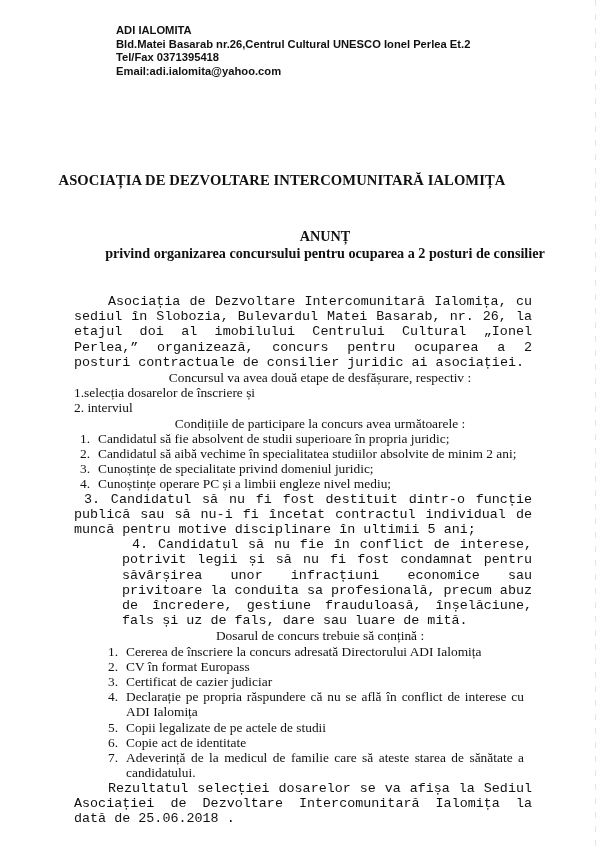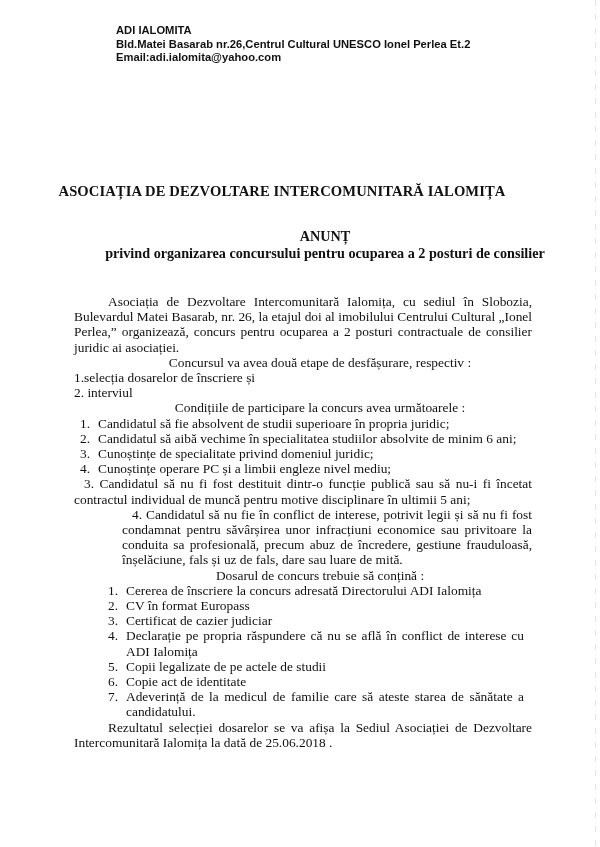--- a/index.html
+++ b/index.html
@@ -11,74 +11,75 @@
       position: absolute; right: 4px; top: 0; width: 1px; height: 847px;
       background: repeating-linear-gradient(to bottom, #e4e4e4 0 6px, transparent 6px 14px);
     }
     .header {
       position: absolute; left: 80px; top: 24px;
       font-family: "Liberation Sans", sans-serif; font-weight: bold;
       font-size: 11.2px; line-height: 13.6px; color: #111; margin-left: 36px;
     }
     .header div { white-space: nowrap; }
     .org-title {
-      position: absolute; left: 0; width: 564px; top: 183px; text-align: center;
+      position: absolute; left: 0; width: 564px; top: 172px; text-align: center;
       font-weight: bold; font-size: 14.6px; letter-spacing: 0.1px; white-space: nowrap;
     }
     .anunt {
       position: absolute; left: 0; width: 568px; top: 228px; text-align: center;
       font-weight: bold; font-size: 14.2px; line-height: 16.5px; padding-left: 41px;
     }
     .anunt div { white-space: nowrap; }
     .body {
       position: absolute; left: 74px; width: 458px; top: 294px;
       font-size: 13.4px; line-height: 15.2px;
     }
     p { margin: 0; }
-    .just { text-align: justify; text-align-last: left; }
+    .just { text-align: justify; text-align-last: left; font-family: Liberation Mono, monospace; }
     .indent { text-indent: 34px; }
     .ind-line { padding-left: 34px; white-space: nowrap; text-align: center; }
     .nowrap { white-space: nowrap; }
     .ol { margin: 0; padding: 0; list-style: none; }
     .ol li { position: relative; padding-left: 18px; }
     .ol li .num { position: absolute; left: 0; top: 0; }
     .cond-list { padding-left: 6px; }
     .cond-list li { white-space: nowrap; }
     .dos-list { padding-left: 34px; padding-right: 8px; }
     .dos-list li { text-align: justify; }
   </style>
 </head>
 <body>
 
 <div class="scan-edge"></div>
 
 <div class="header">
   <div>ADI IALOMITA</div>
   <div>Bld.Matei Basarab nr.26,Centrul Cultural UNESCO Ionel Perlea Et.2</div>
+  <div>Tel/Fax 0371395418</div>
   <div>Email:adi.ialomita@yahoo.com</div>
 </div>
 
 <div class="org-title">ASOCIAȚIA DE DEZVOLTARE INTERCOMUNITARĂ IALOMIȚA</div>
 
 <div class="anunt">
   <div>ANUNȚ</div>
   <div>privind organizarea concursului pentru ocuparea a 2 posturi de consilier</div>
 </div>
 
 <div class="body">
   <p class="just indent">Asociația de Dezvoltare Intercomunitară Ialomița, cu sediul în Slobozia, Bulevardul Matei Basarab, nr. 26, la etajul doi al imobilului Centrului Cultural „Ionel Perlea,” organizează, concurs pentru ocuparea a 2 posturi contractuale de consilier juridic ai asociației.</p>
 
   <p class="ind-line">Concursul va avea două etape de desfășurare, respectiv :</p>
   <p class="nowrap">1.selecția dosarelor de înscriere și</p>
   <p class="nowrap">2. interviul</p>
 
   <p class="ind-line">Condițiile de participare la concurs avea următoarele :</p>
   <ul class="ol cond-list">
     <li><span class="num">1.</span><span>Candidatul să fie absolvent de studii superioare în propria juridic;</span></li>
-    <li><span class="num">2.</span><span>Candidatul să aibă vechime în specialitatea studiilor absolvite de minim 6 ani;</span></li>
+    <li><span class="num">2.</span><span>Candidatul să aibă vechime în specialitatea studiilor absolvite de minim 2 ani;</span></li>
     <li><span class="num">3.</span><span>Cunoștințe de specialitate privind domeniul juridic;</span></li>
     <li><span class="num">4.</span><span>Cunoștințe operare PC și a limbii engleze nivel mediu;</span></li>
   </ul>
   <p class="just" style="text-indent:10px;">3. Candidatul să nu fi fost destituit dintr-o funcție publică sau să nu-i fi încetat contractul individual de muncă pentru motive disciplinare în ultimii 5 ani;</p>
   <p class="just" style="text-indent:10px;margin-left:48px;">4. Candidatul să nu fie în conflict de interese, potrivit legii și să nu fi fost condamnat pentru săvârșirea unor infracțiuni economice sau privitoare la conduita sa profesională, precum abuz de încredere, gestiune frauduloasă, înșelăciune, fals și uz de fals, dare sau luare de mită.</p>
 
   <p class="ind-line">Dosarul de concurs trebuie să conțină :</p>
   <ul class="ol dos-list">
     <li><span class="num">1.</span><span>Cererea de înscriere la concurs adresată Directorului ADI Ialomița</span></li>
     <li><span class="num">2.</span><span>CV în format Europass</span></li>

